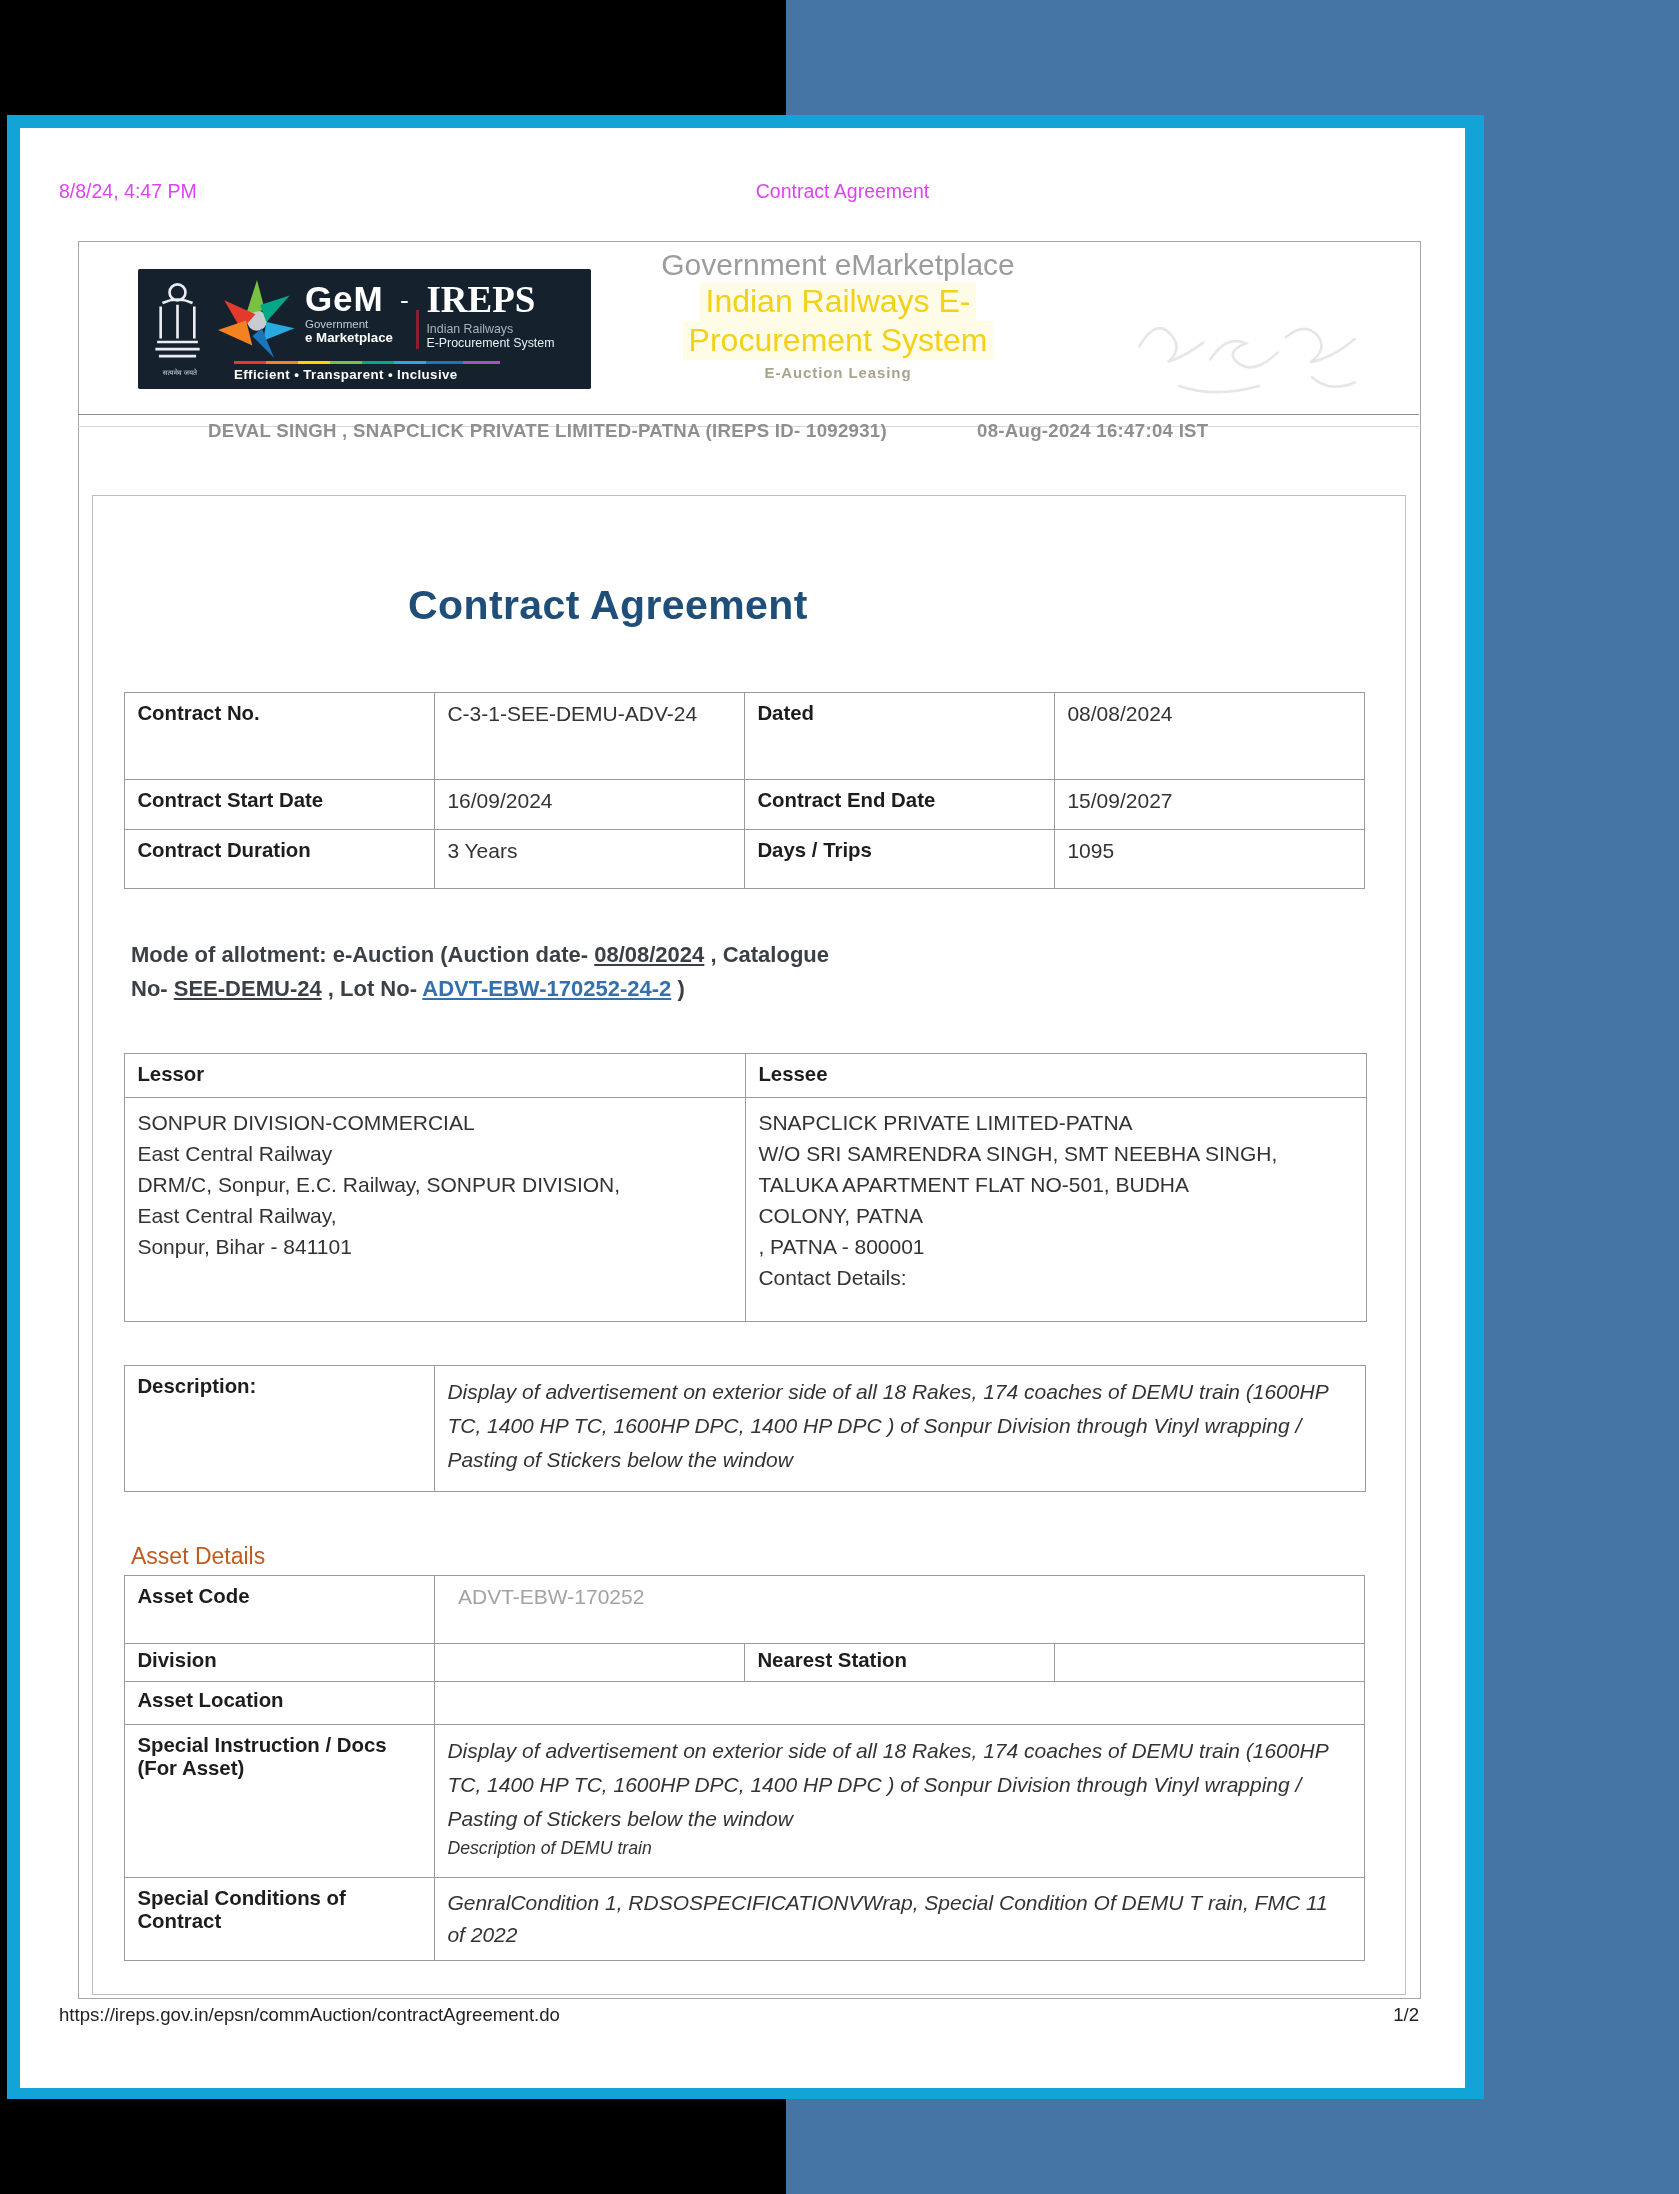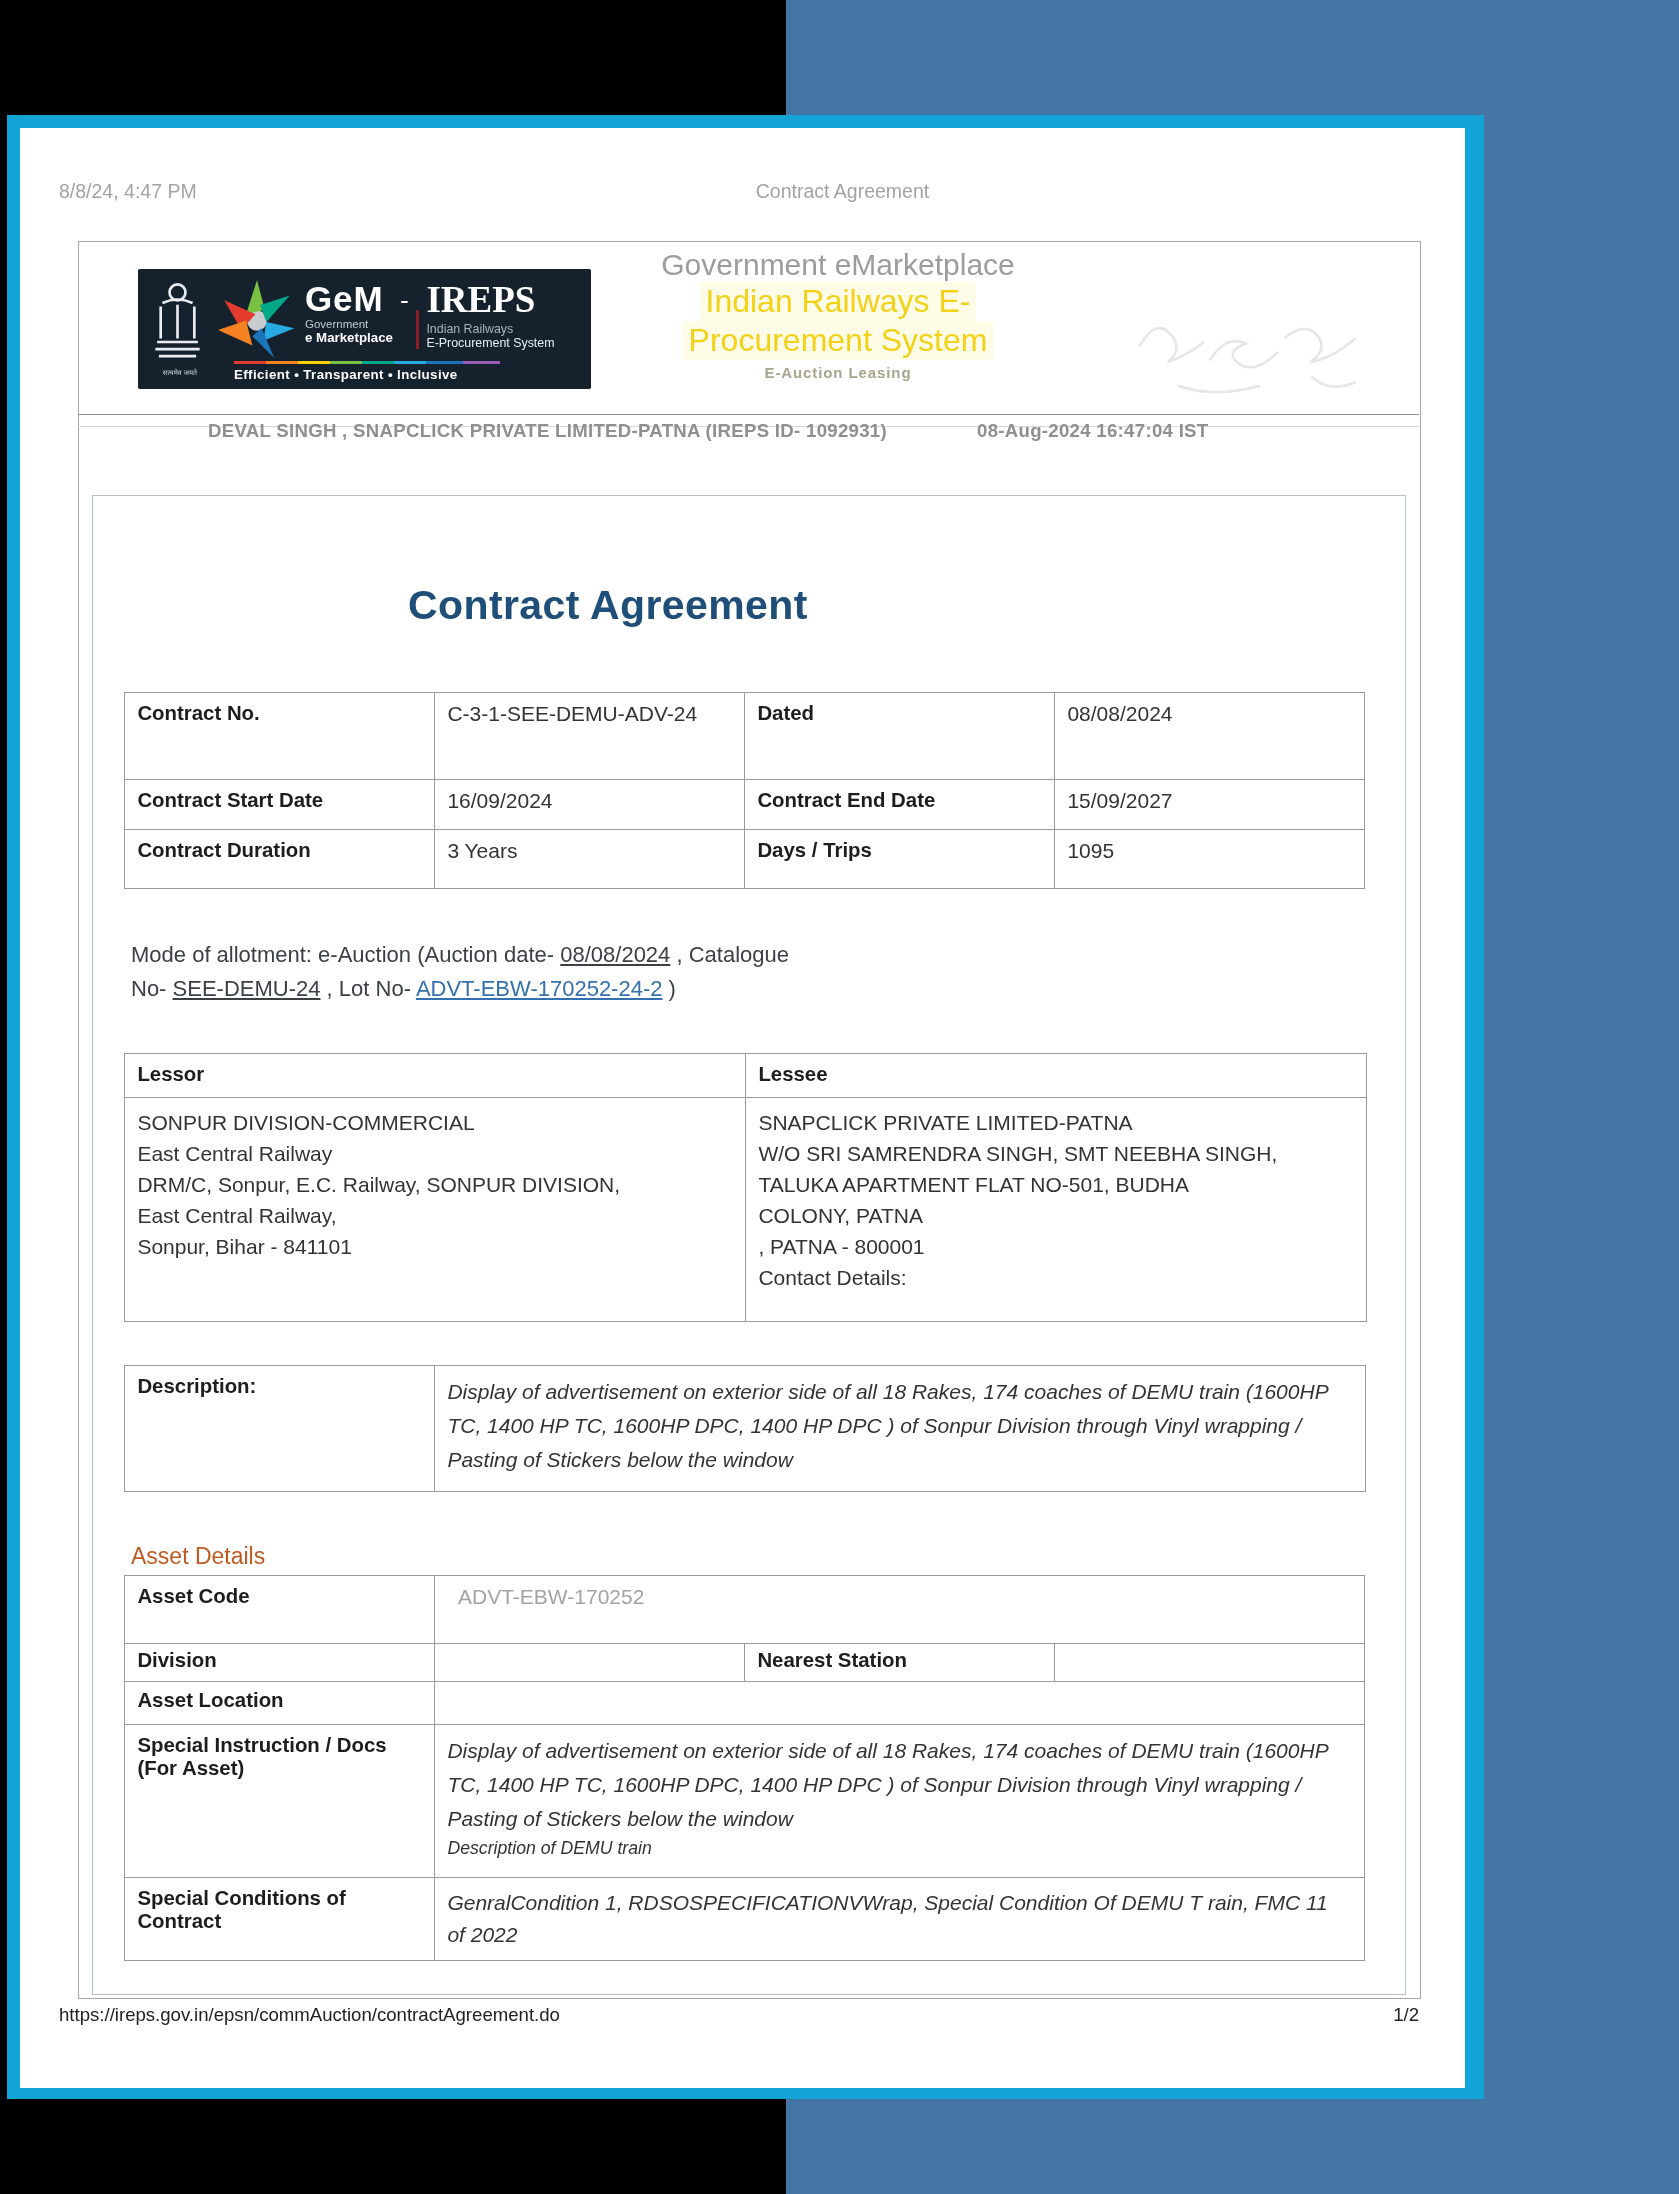--- a/index.html
+++ b/index.html
@@ -3,21 +3,21 @@
 <meta charset="utf-8">
 <style>
   html,body{margin:0;padding:0;}
   body{font-family:"Liberation Sans",sans-serif;}
   .canvas{position:relative;width:1679px;height:2194px;background:#000;overflow:hidden;}
   .backdrop-blue{position:absolute;left:786px;top:0;width:894px;height:2194px;background:#4575a5;}
   .page{position:absolute;left:7px;top:115px;width:1477px;height:1984px;background:#12a3d7;}
   .page-white{position:absolute;left:19.5px;top:128px;width:1445px;height:1960px;background:#ffffff;}
 
   .abs{position:absolute;}
-  .print-hdr{font-size:19.5px;color:#a3a3a3;}
+  .print-hdr{font-size:19.5px;color:#d946ef;}
   .outer-box{left:78px;top:241px;width:1341px;height:1756px;border:0.9px solid #a7a7a7;}
   .header-box{left:78px;top:241px;width:1341px;height:173px;border-bottom:0.9px solid #8c8c8c;}
   .header-box-shadow{left:78px;top:426px;width:1341px;height:0.9px;background:#d7d7d7;}
 
   .logo-block{left:138px;top:269px;width:453px;height:120px;background:#16212e;border-radius:1.8px;display:flex;align-items:flex-start;padding:7px 8.9px;box-sizing:border-box;}
   .emblem{width:55px;height:85px;margin:3.5px 5.3px 0 3.5px;flex:0 0 auto;}
   .emblem-caption{font-size:7px;color:#cfd5da;text-align:center;width:66px;margin-left:0px;}
   .gem-star{width:78px;height:82px;margin:1.8px 3.5px 0 5.3px;flex:0 0 auto;}
   .gem-text{margin-left:5.3px;margin-top:5.3px;}
   .gem-name{font-size:35px;font-weight:bold;color:#fff;line-height:35px;letter-spacing:0.9px;}
@@ -44,21 +44,21 @@
 
   .big-box{left:92px;top:495px;width:1312px;height:1498px;border:0.9px solid #b7c0ca;}
   .doc-title{left:408px;top:582px;font-size:41px;font-weight:bold;color:#1f4e79;letter-spacing:0.4px;}
 
   table.grid{border-collapse:collapse;table-layout:fixed;}
   table.grid td{border:0.9px solid #9b9b9b;vertical-align:top;padding:8.9px 12.4px;box-sizing:border-box;}
   td.lbl{font-size:20.4px;font-weight:bold;color:#1d1d1d;}
   td.val{font-size:21px;color:#333;}
   .pad-r{padding-right:32px !important;font-style:italic;}
 
-  .allot{left:131px;top:938px;width:1135px;font-size:22px;font-weight:normal;color:#3b4046;line-height:34px;}
+  .allot{left:131px;top:938px;width:1135px;font-size:22px;font-weight:bold;color:#3b4046;line-height:34px;}
   .uline{text-decoration:underline;}
   .lot-link{color:#3470ae;text-decoration:underline;}
 
   .party-line{line-height:31px;}
   .asset-heading{left:131px;top:1543px;font-size:23px;color:#bf5b21;}
   .gray-val{color:#a3a3a3 !important;}
   .small-line{font-size:17.7px;color:#333;margin-top:1.8px;}
   .desc-text{line-height:34px;}
 
   .footer-url{font-size:18.6px;color:#222;}

